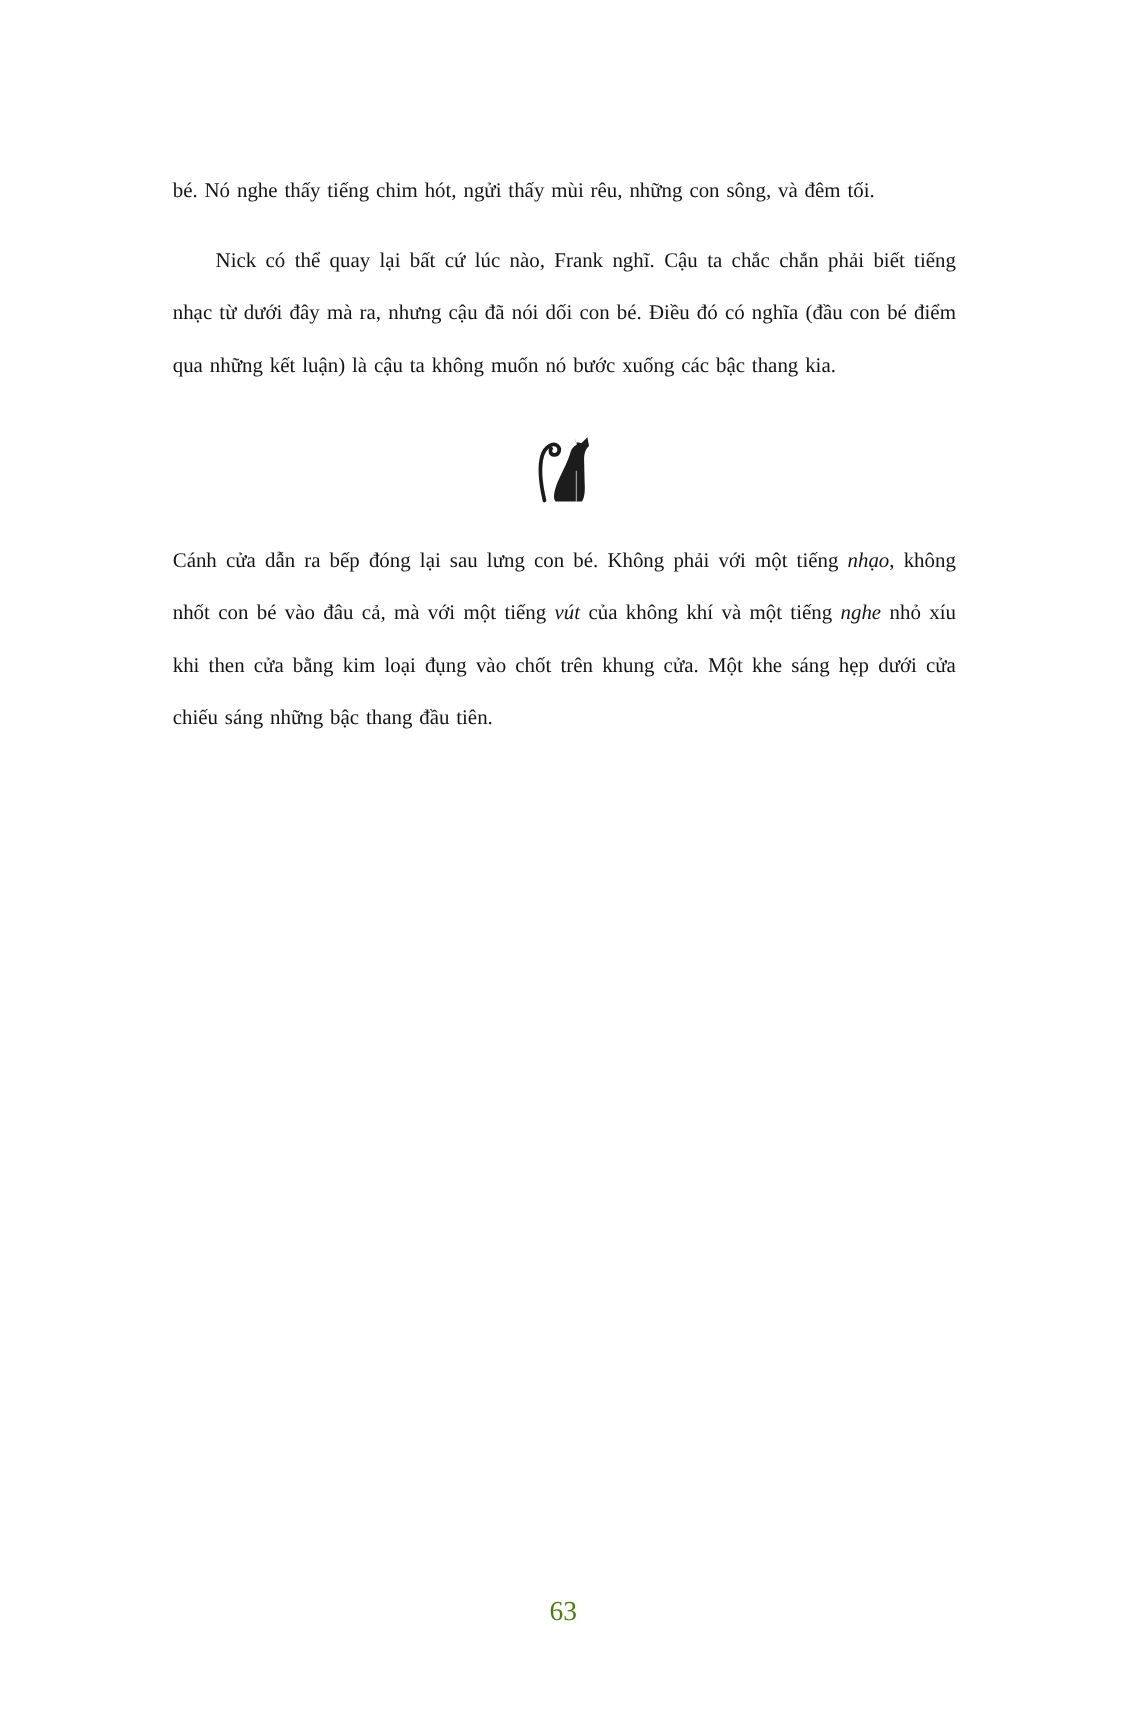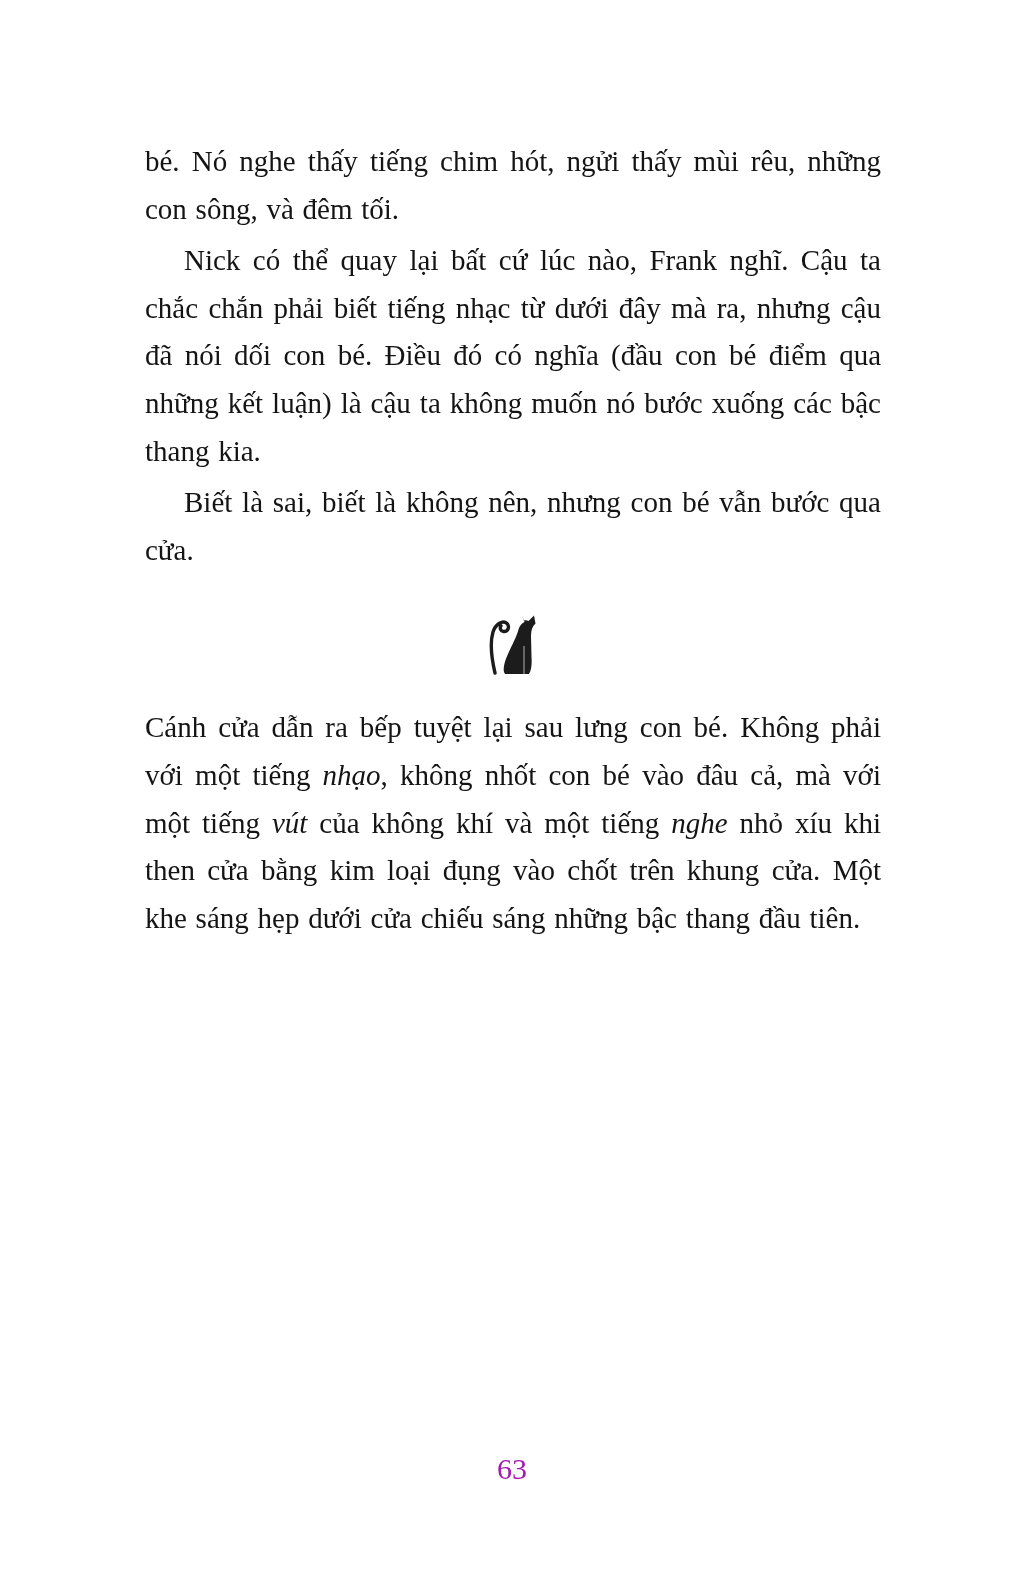--- a/index.html
+++ b/index.html
@@ -12,54 +12,53 @@
     color: #141414;
     overflow: hidden;
   }
   .text-block {
     position: absolute;
     left: 141px;
     top: 134px;
     width: 744px;
   }
   .para {
-    margin: 4px;
-    font-size: 29px;
+    margin: 16px;
+    font-size: 19px;
     line-height: 47.6px;
     text-align: justify;
     word-spacing: 1.5px;
   }
   .para.indent { text-indent: 39px; }
   .para em { font-style: italic; }
   .ornament {
     display: flex;
     justify-content: center;
     margin: 38px 0 28px 0;
   }
   .page-number {
     position: absolute;
     left: 0;
     right: 0;
     top: 1452px;
     text-align: center;
-    font-size: 30px;
-    color: #a21caf;
+    font-size: 25px;
+    color: #4d7c0f;
   }
 </style>
 </head>
 <body>
 
 <div class="page">
 
   <div class="text-block">
 
     <div>
         <p class="para"><span>bé. Nó nghe thấy tiếng chim hót, ngửi thấy mùi rêu, những con sông, và đêm tối.</span></p>
         <p class="para indent"><span>Nick có thể quay lại bất cứ lúc nào, Frank nghĩ. Cậu ta chắc chắn phải biết tiếng nhạc từ dưới đây mà ra, nhưng cậu đã nói dối con bé. Điều đó có nghĩa (đầu con bé điểm qua những kết luận) là cậu ta không muốn nó bước xuống các bậc thang kia.</span></p>
-        <p class="para indent"><span>Biết là sai, biết là không nên, nhưng con bé vẫn bước qua cửa.</span></p>
       </div>
 
     <div class="ornament">
       <svg width="60" height="64" viewBox="0 0 60 64" aria-hidden="true">
 
         <path d="M12 61 C 8.5 46 7 30 10 20 C 12.5 12 20 7.5 24 11.5 C 27 14.5 25 20 20.5 19.5 C 17.5 19.2 16.5 16 18 13.8" fill="none" stroke="#1c1c1c" stroke-width="3.4" stroke-linecap="round"></path>
 
         <path d="M39 3
                  L41.5 10
                  C 38.5 11.5 36.5 14 35.5 17.5
@@ -73,20 +72,20 @@
                  L51 3.5
                  L45.5 9
                  C 43.8 8.2 42.2 8.2 40.8 8.8
                  Z" fill="#1c1c1c"></path>
 
         <path d="M41 62 L41 34" stroke="#ffffff" stroke-width="1.2" opacity="0.55"></path>
       </svg>
     </div>
 
     <div>
-        <p class="para"><span>Cánh cửa dẫn ra bếp tuyệt lại sau lưng con bé. Không phải với một tiếng </span><em>nhạo</em><span>, không nhốt con bé vào đâu cả, mà với một tiếng </span><em>vút</em><span> của không khí và một tiếng </span><em>nghe</em><span> nhỏ xíu khi then cửa bằng kim loại đụng vào chốt trên khung cửa. Một khe sáng hẹp dưới cửa chiếu sáng những bậc thang đầu tiên.</span></p>
+        <p class="para"><span>Cánh cửa dẫn ra bếp đóng lại sau lưng con bé. Không phải với một tiếng </span><em>nhạo</em><span>, không nhốt con bé vào đâu cả, mà với một tiếng </span><em>vút</em><span> của không khí và một tiếng </span><em>nghe</em><span> nhỏ xíu khi then cửa bằng kim loại đụng vào chốt trên khung cửa. Một khe sáng hẹp dưới cửa chiếu sáng những bậc thang đầu tiên.</span></p>
       </div>
 
   </div>
 
   <div class="page-number">63</div>
 
 </div>
 
 </body></html>

